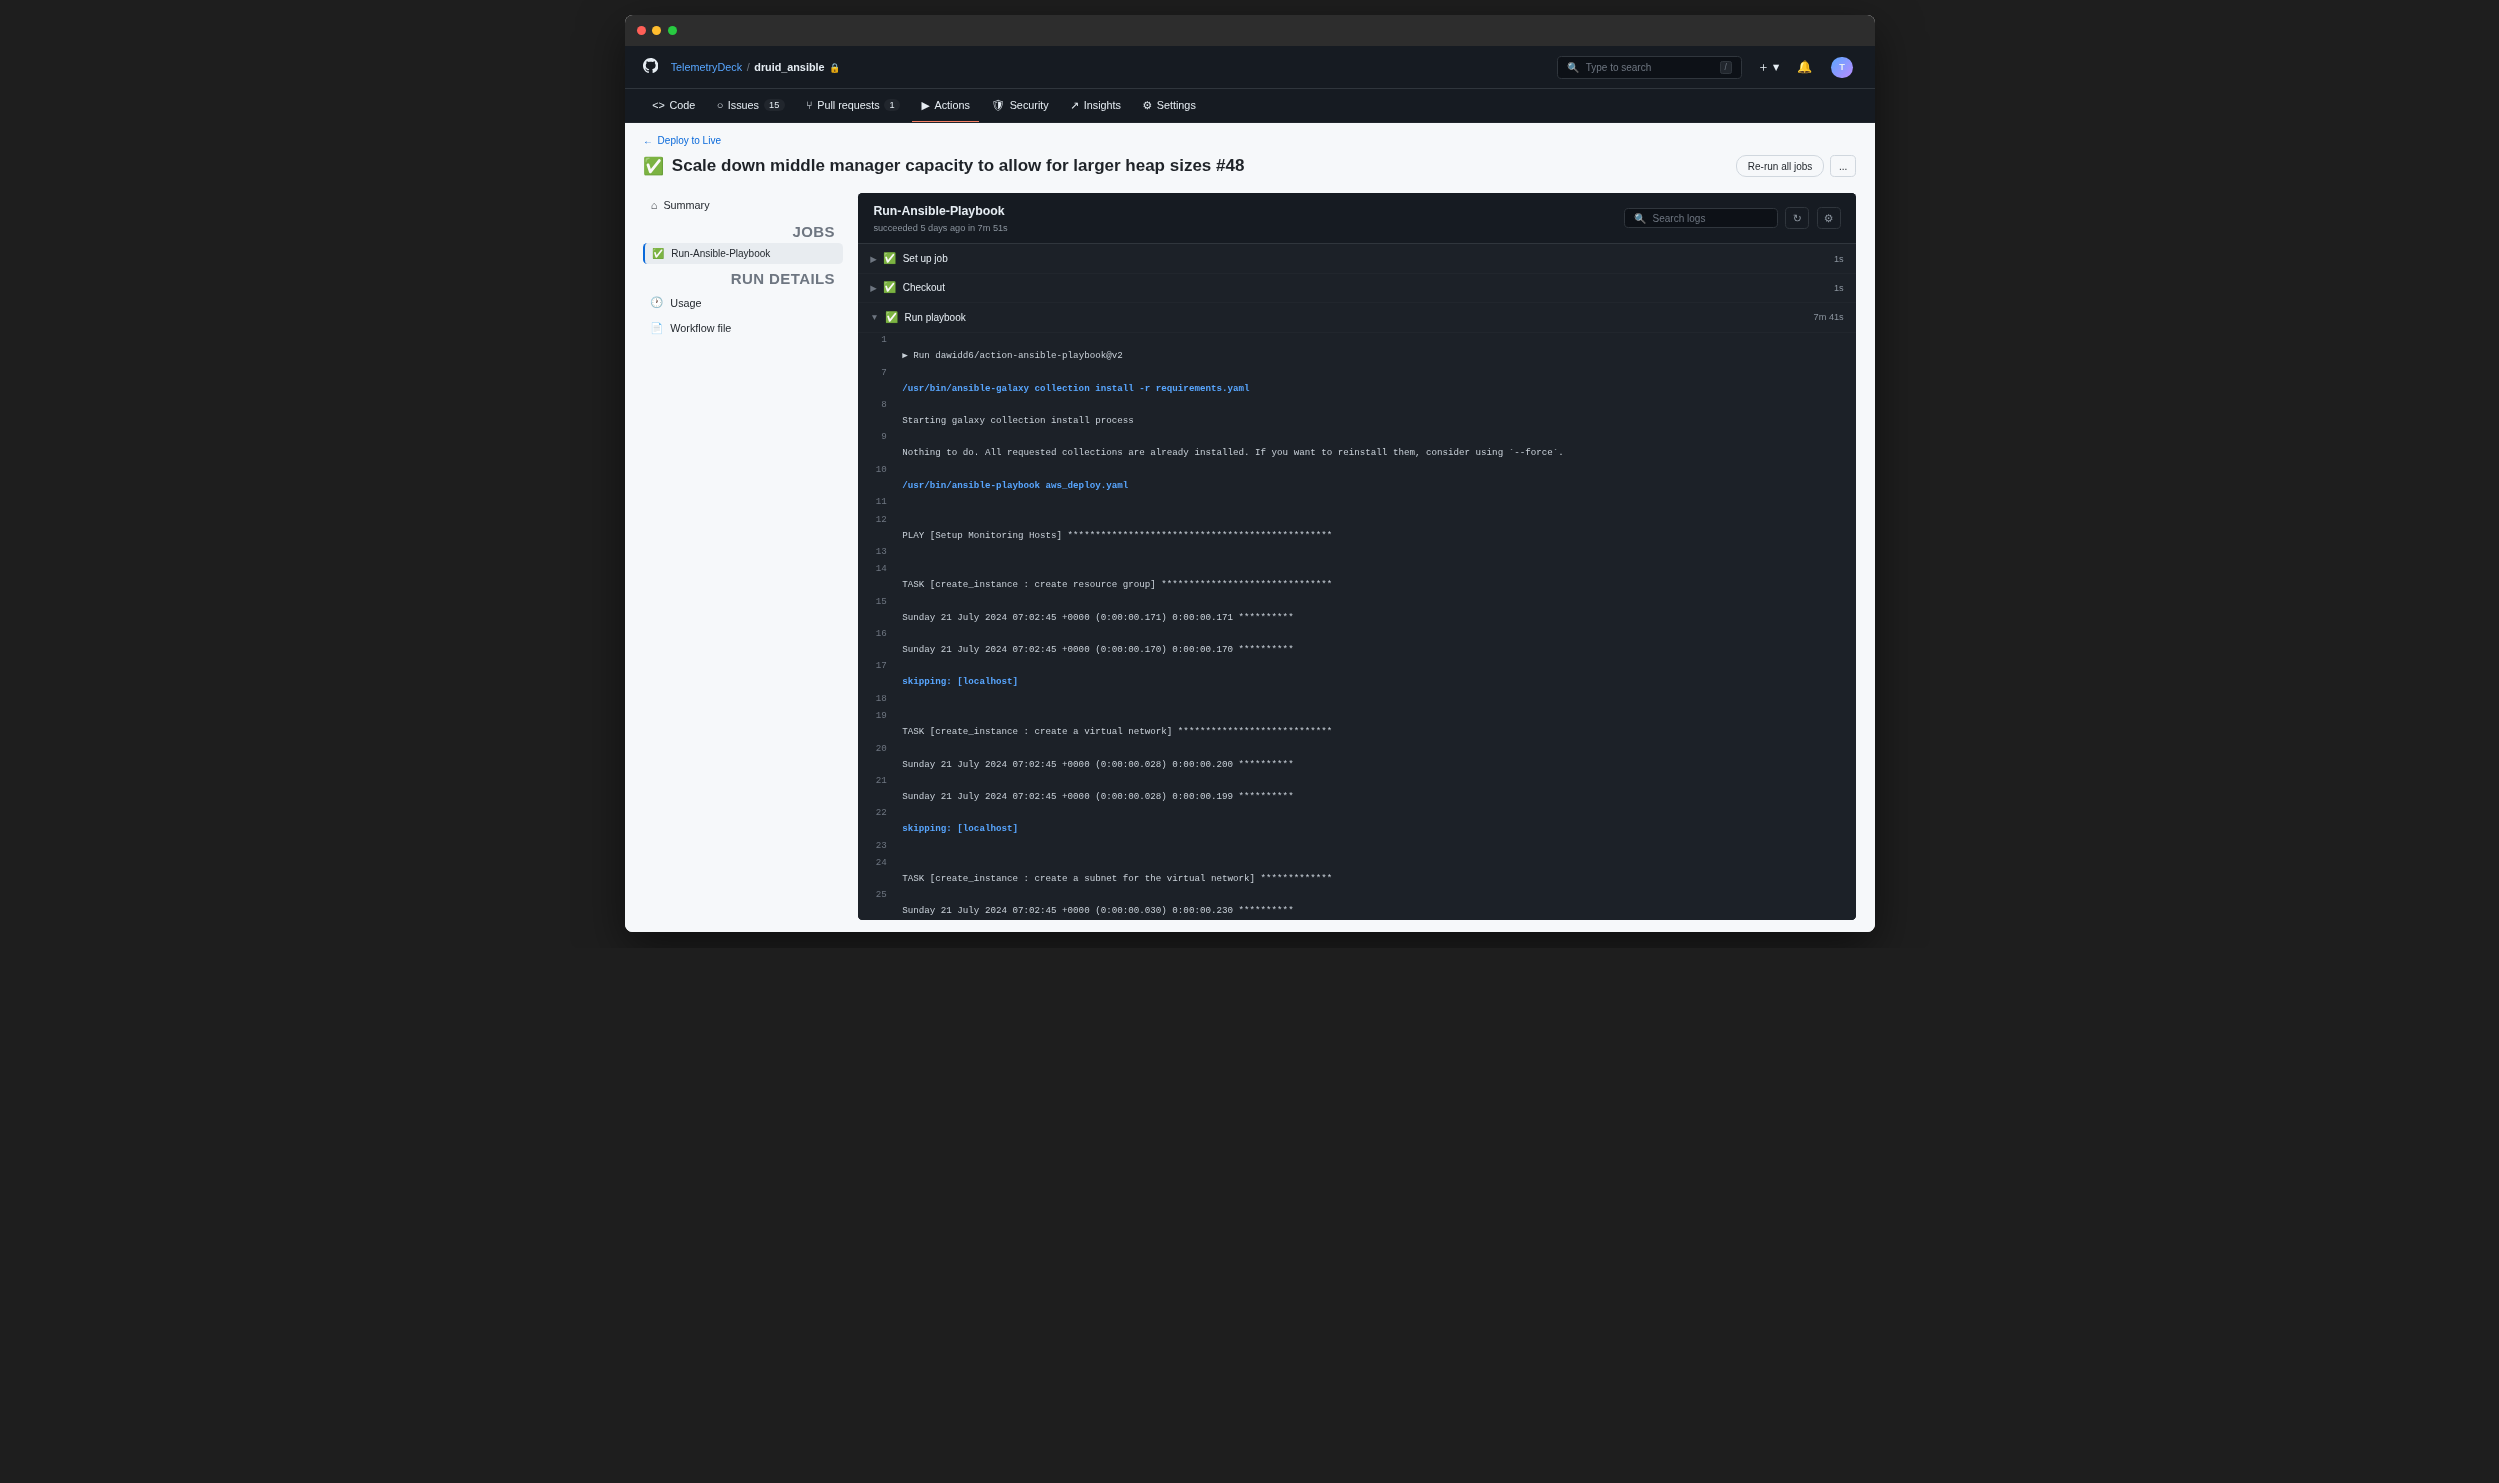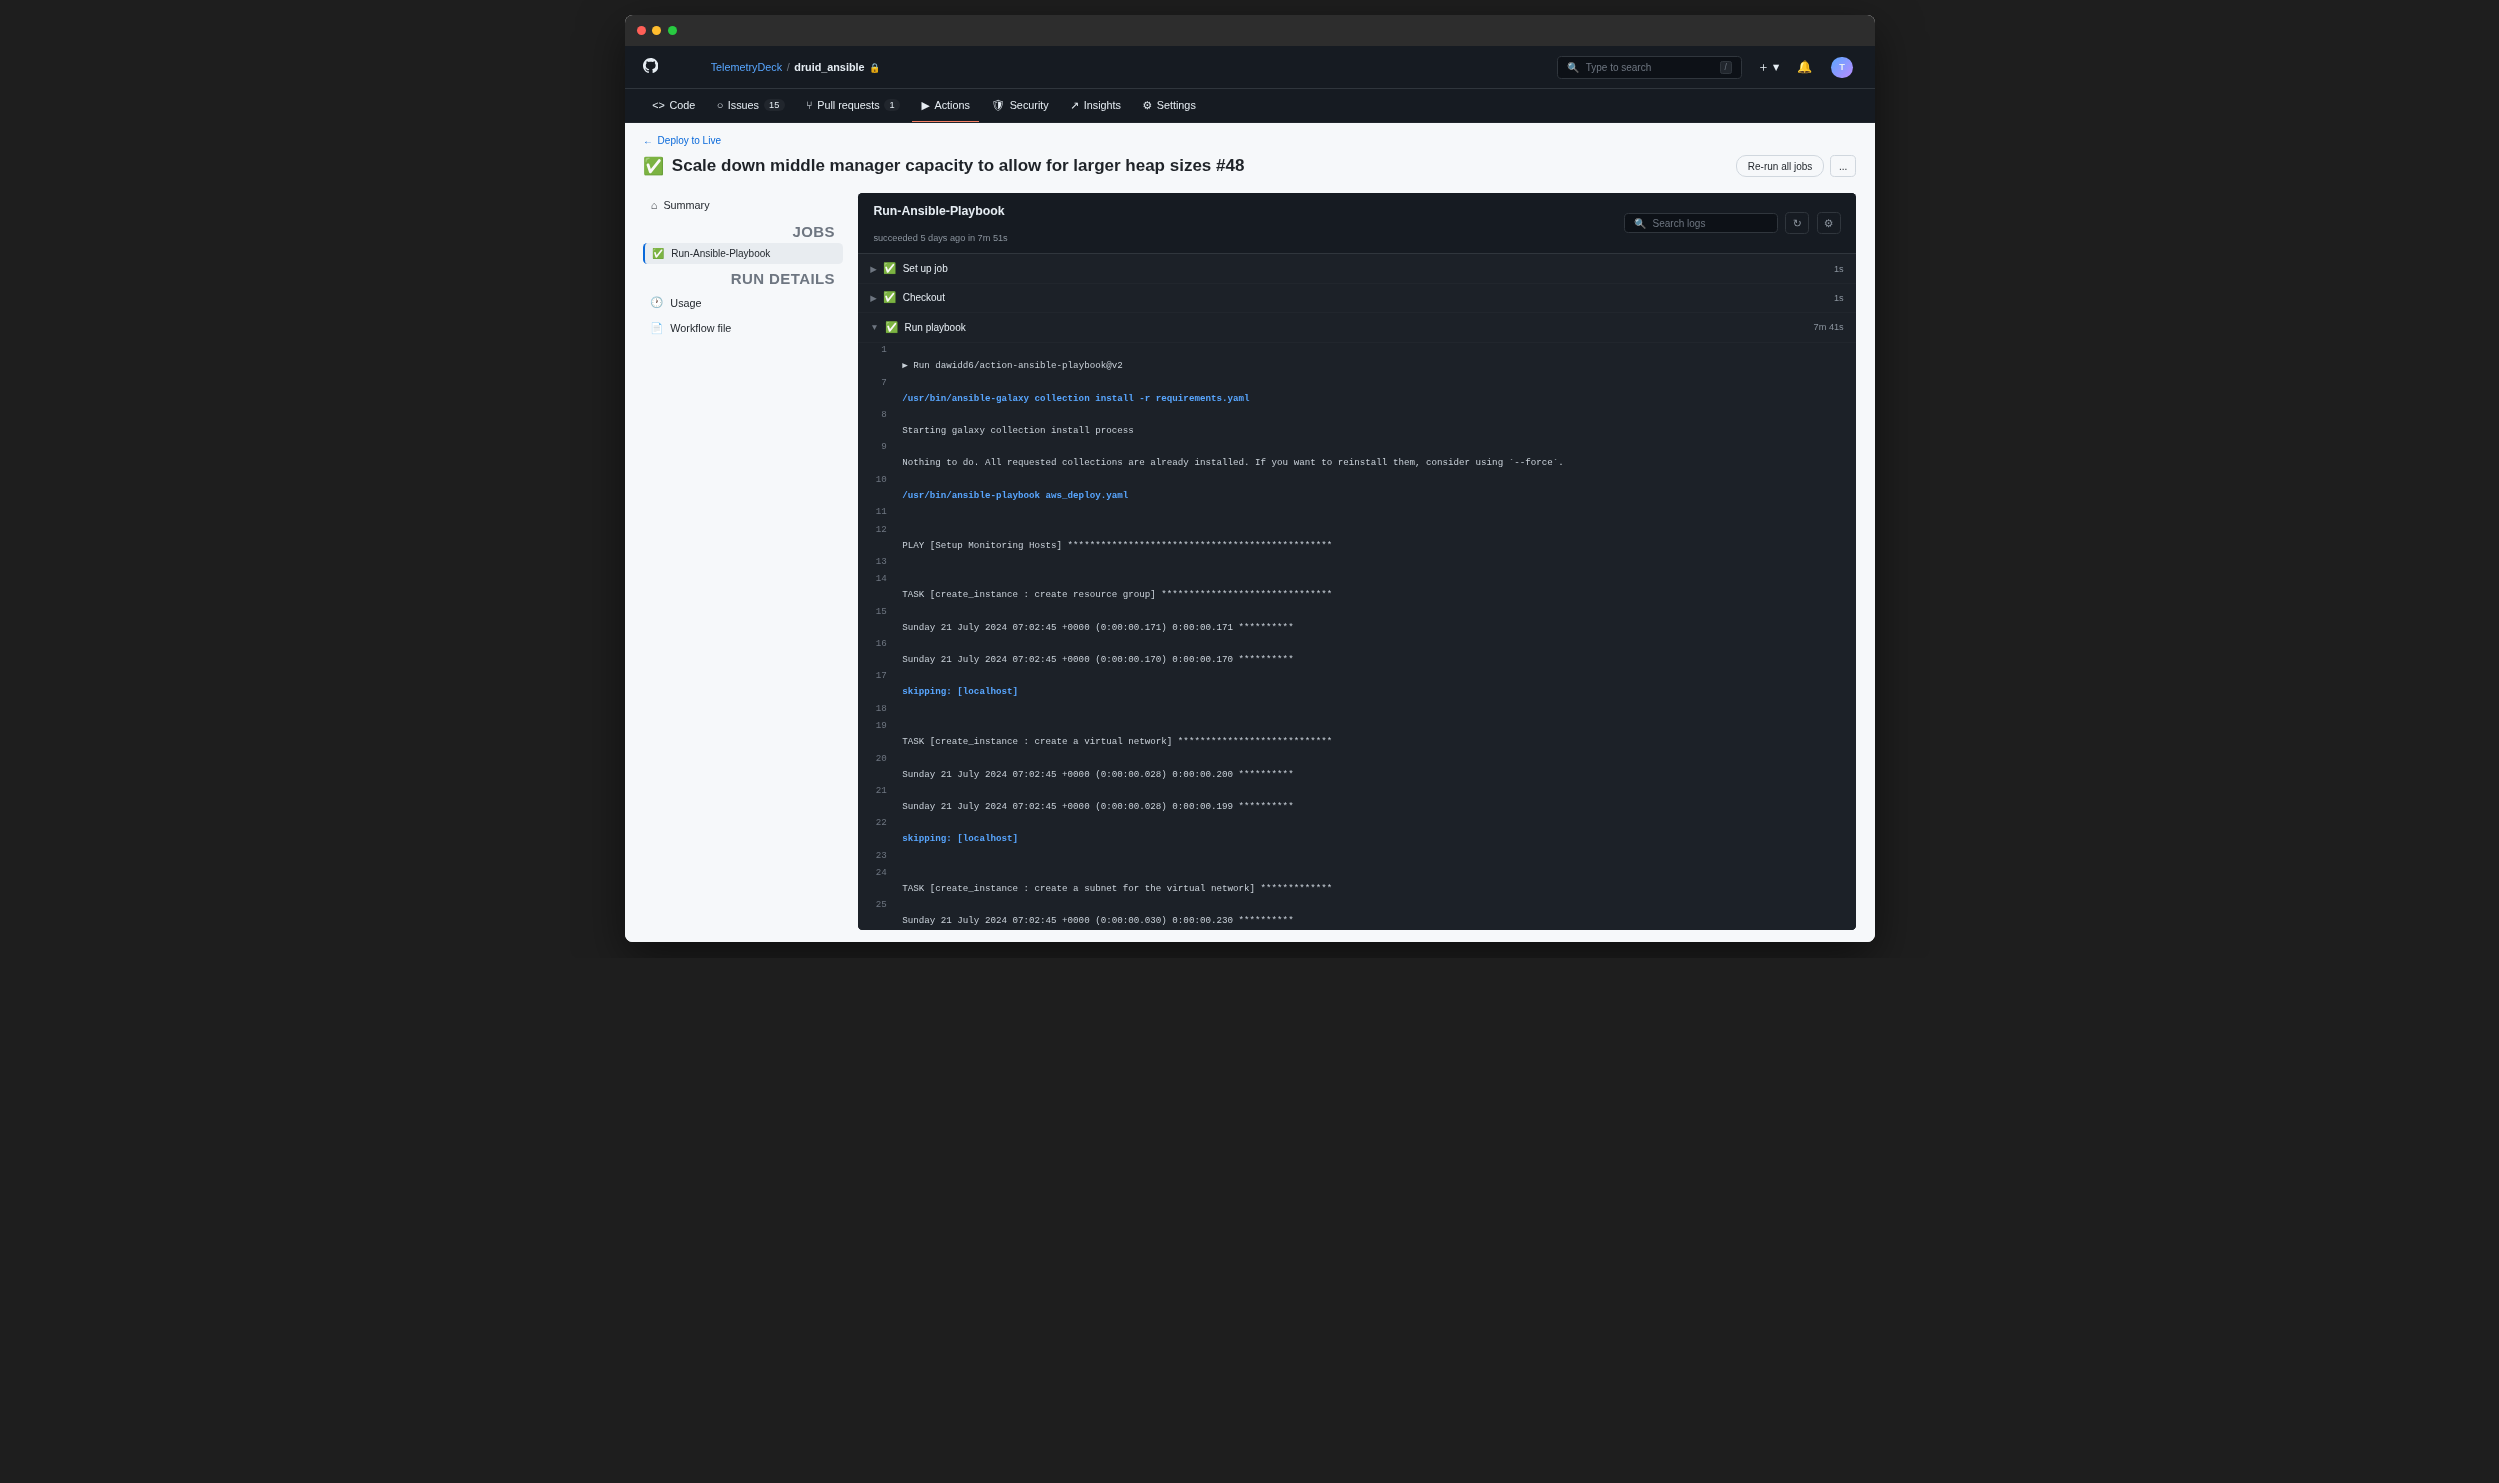--- a/index.html
+++ b/index.html
@@ -40,21 +40,20 @@
       gap: 12.3px;
       height: 43px;
     }
     .gh-logo { color: #e6edf3; font-size: 15.4px; }
     .gh-breadcrumb {
       display: flex;
       align-items: flex-end;
       gap: 4.6px;
       color: #58a6ff;
       font-size: 10.8px;
-      margin-left: 40px;
     }
     .gh-breadcrumb .separator { color: #6e7681; }
     .gh-breadcrumb .repo-name { font-weight: 600; color: #e6edf3; }
     .gh-breadcrumb .lock-icon { color: #6e7681; font-size: 9.2px; }
     .gh-search {
       margin-left: auto;
       background: #0d1117;
       border: 0.8px solid #30363d;
       border-radius: 4.6px;
       padding: 3.8px 9.2px;
@@ -243,21 +242,21 @@
       border-bottom: 0.8px solid #30363d;
     }
     .log-header-left h3 {
       font-size: 12.3px;
       font-weight: 600;
       color: #e6edf3;
     }
     .log-header-left .log-meta {
       font-size: 9.2px;
       color: #8b949e;
-      margin-top: 15px;
+      margin-top: 5px;
     }
     .log-header-right {
       display: flex;
       align-items: center;
       gap: 7.7px;
     }
     .log-search {
       background: #0d1117;
       border: 0.8px solid #30363d;
       border-radius: 4.6px;

